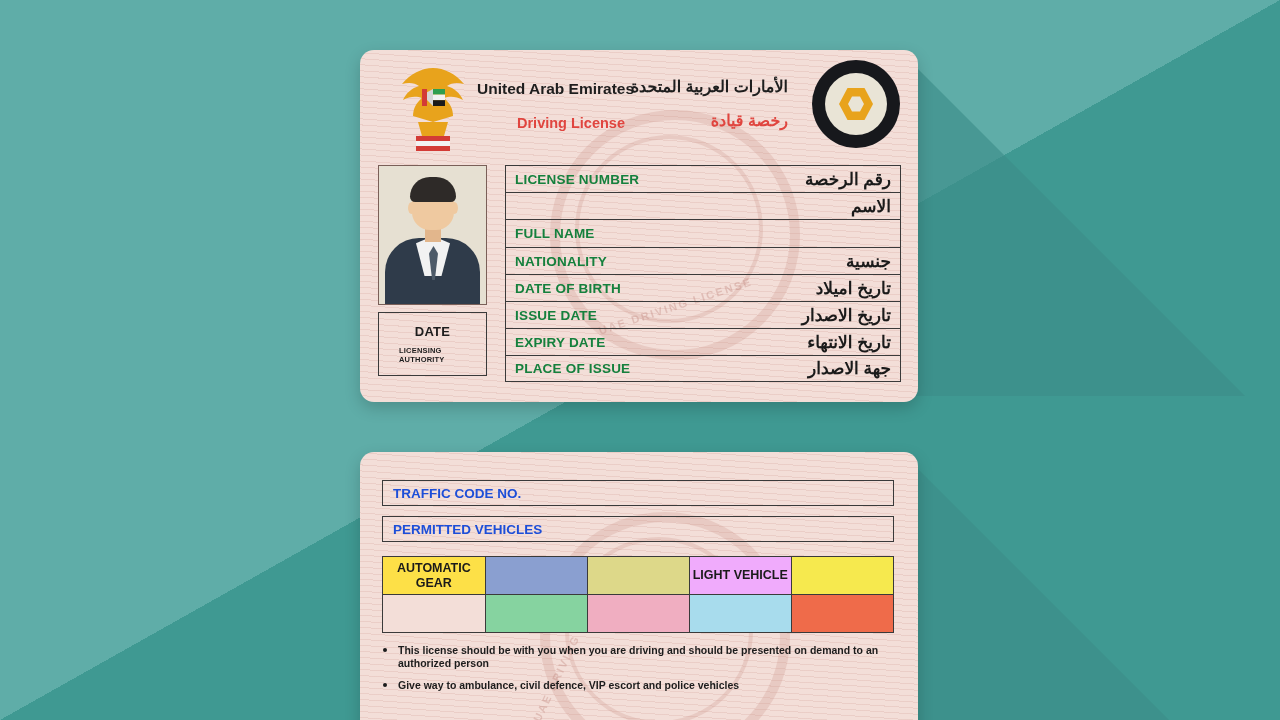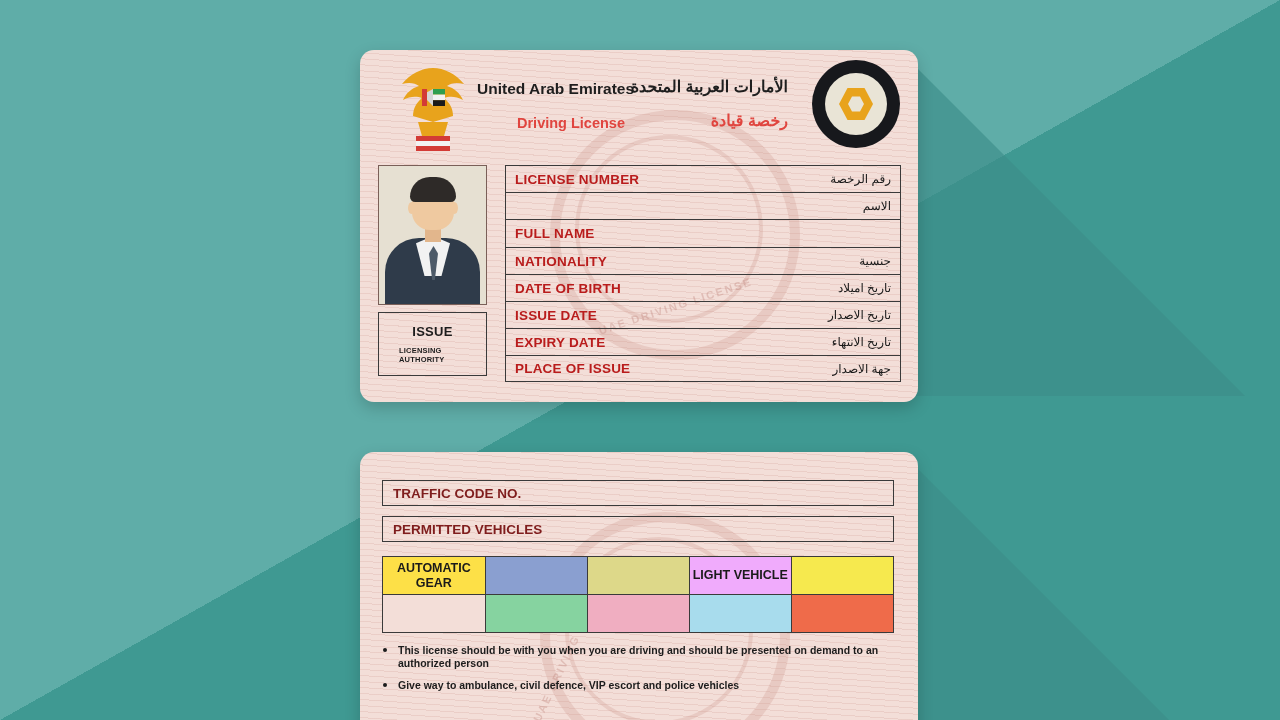--- a/index.html
+++ b/index.html
@@ -184,39 +184,39 @@
     border: 1px solid #3a3a3a;
     border-bottom: none;
     display: flex;
     align-items: center;
     justify-content: space-between;
     padding: 0 9px;
     box-sizing: border-box;
   }
   .field-row:last-child { border-bottom: 1px solid #3a3a3a; }
   .field-row.tall { height: 28px; align-items: center; }
-  .f-en { font-size: 13.5px; font-weight: bold; color: #b91c1c; letter-spacing: .2px; }
-  .f-ar { font-size: 12px; font-weight: normal; color: #1a1a1a; direction: rtl; }
+  .f-en { font-size: 13.5px; font-weight: bold; color: #15803d; letter-spacing: .2px; }
+  .f-ar { font-size: 17px; font-weight: bold; color: #1a1a1a; direction: rtl; }
 
   
   #card-back { left: 360px; top: 452px; width: 558px; height: 290px; }
 
   .bar {
     position: absolute;
     left: 22px;
     width: 512px;
     height: 26px;
     border: 1px solid #3a3a3a;
     display: flex;
     align-items: center;
     padding-left: 10px;
     box-sizing: border-box;
     font-size: 13.5px;
     font-weight: bold;
-    color: #7f1d1d;
+    color: #1d4ed8;
   }
   #bar-traffic { top: 28px; }
   #bar-vehicles { top: 64px; }
 
   .veh-table {
     position: absolute;
     left: 22px; top: 104px;
     width: 512px;
     border: 1px solid #3a3a3a;
     border-collapse: collapse;
@@ -310,21 +310,21 @@
       <div class="shirt"></div>
       <div class="tie"></div>
       <div class="neck"></div>
       <div class="ear-l"></div>
       <div class="ear-r"></div>
       <div class="head"></div>
       <div class="hair"></div>
     </div>
 
     <div class="code-box">
-      <div class="code-label">ISSUE</div>
+      <div class="code-label">DATE</div>
       <div class="auth-label">LICENSING AUTHORITY</div>
     </div>
 
     <div class="fields">
       <div class="field-row">
         <span class="f-en">LICENSE NUMBER</span>
         <span class="f-ar">رقم الرخصة</span>
       </div>
       <div class="field-row">
         <span class="f-en"></span>

